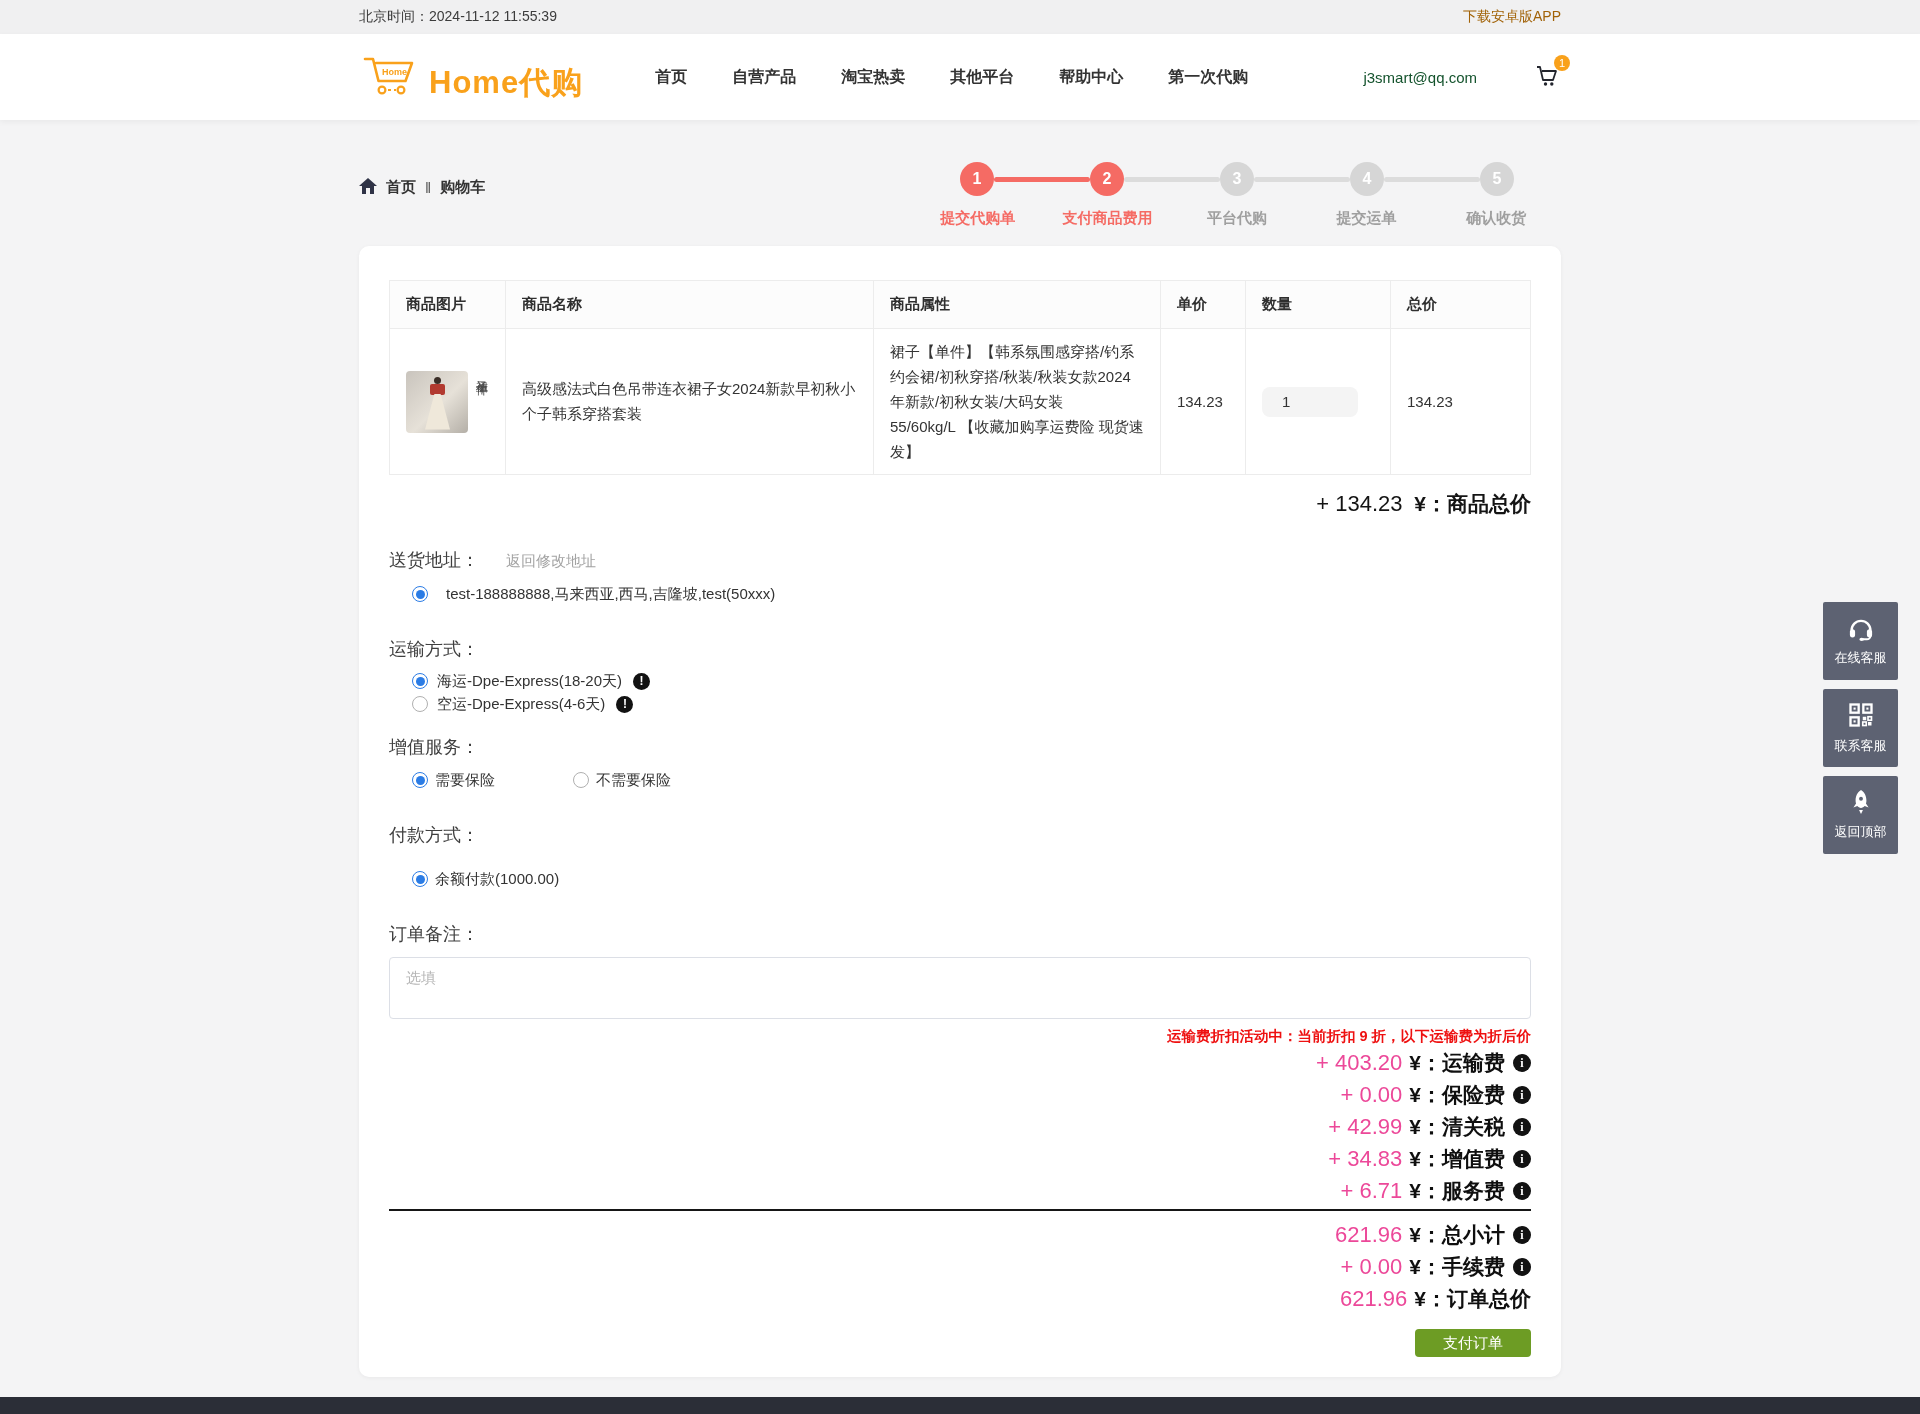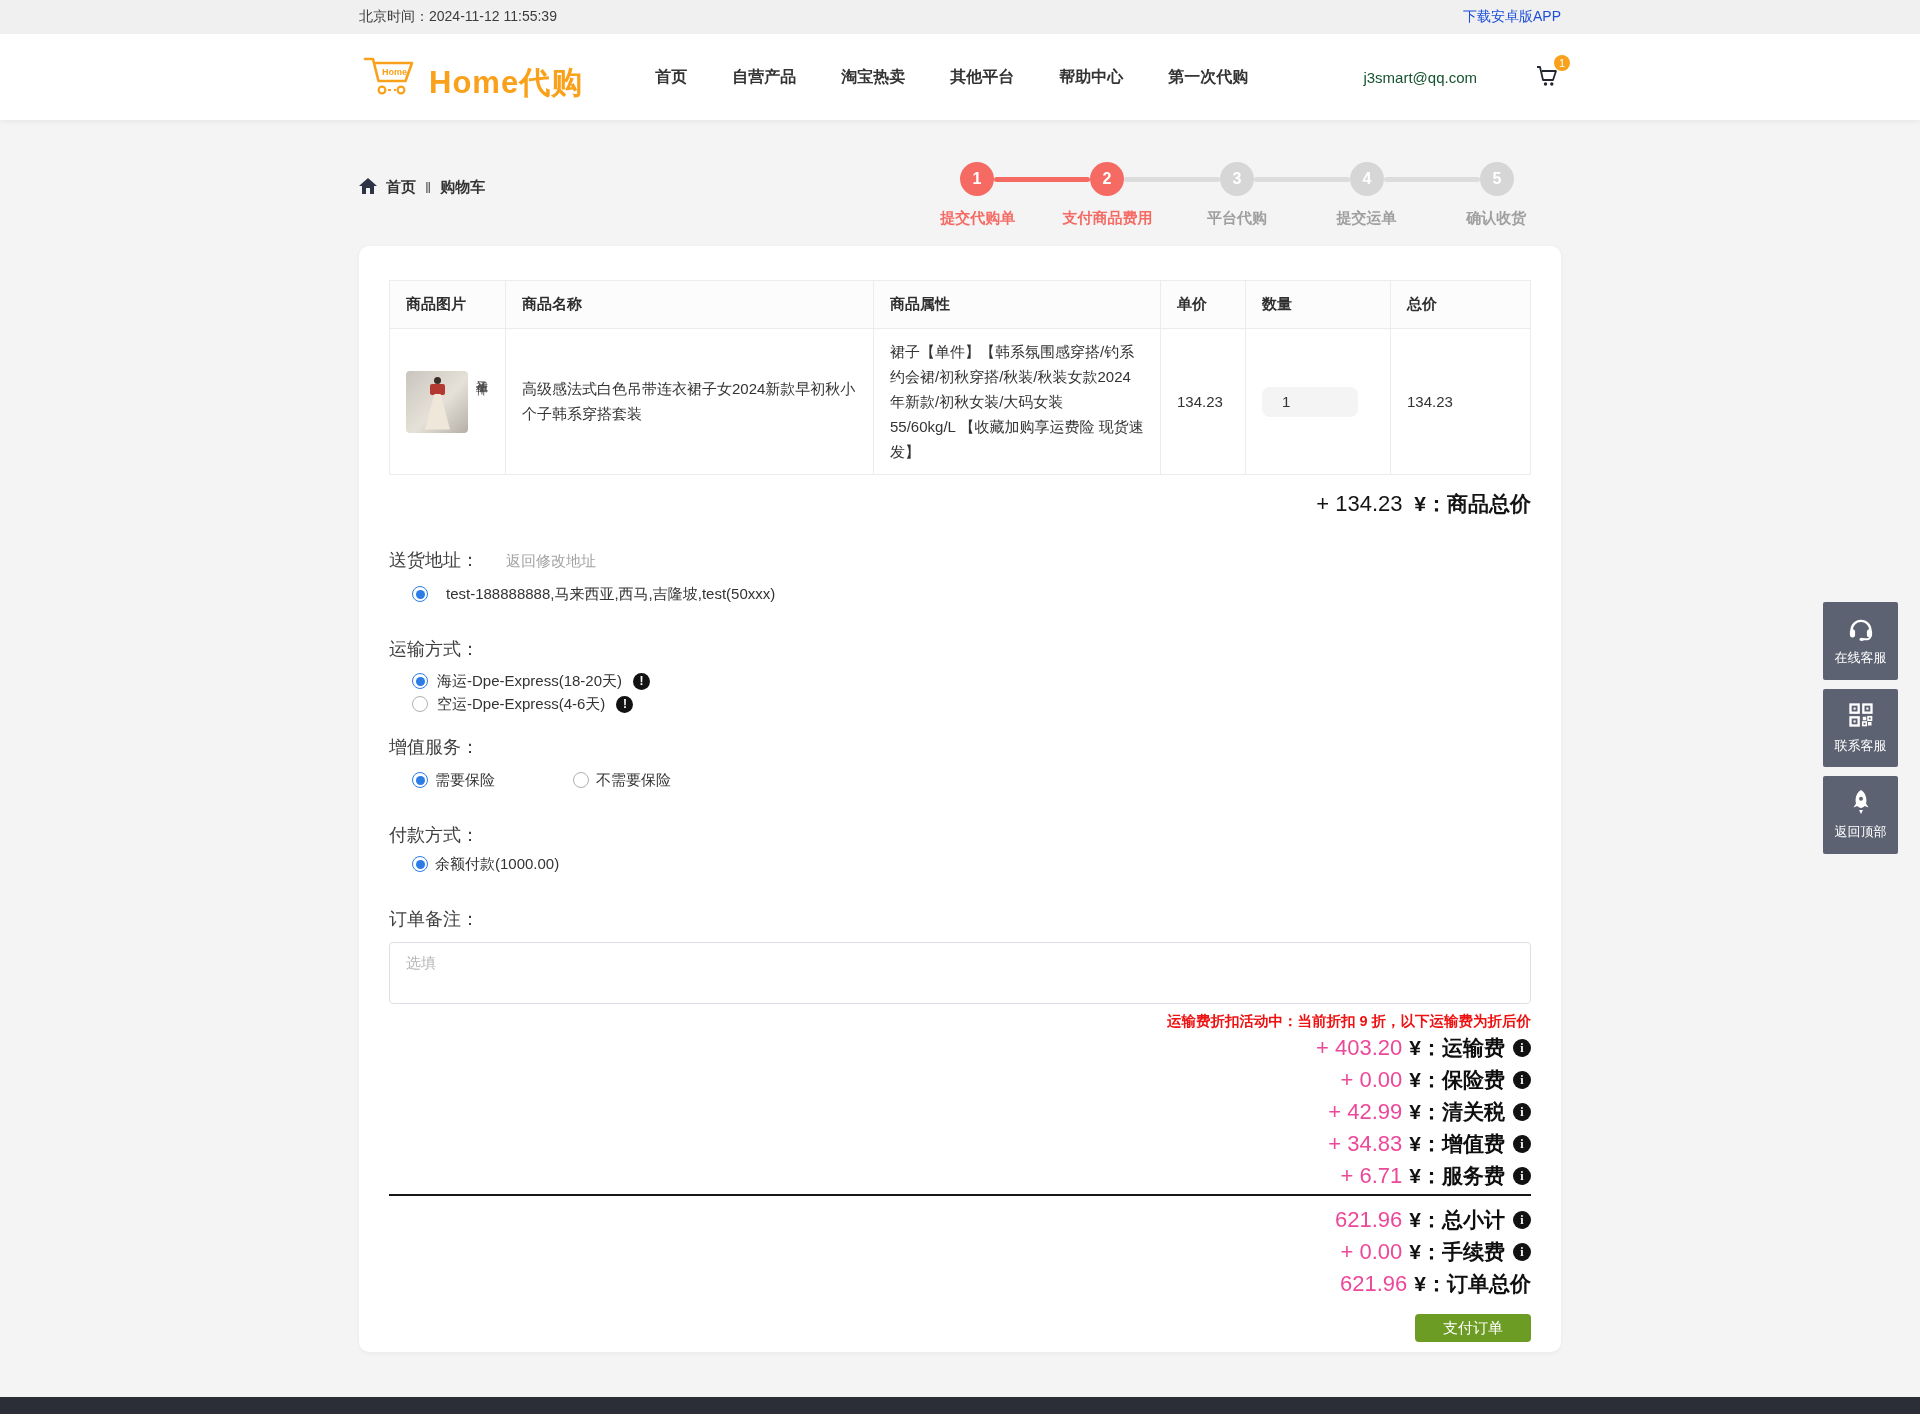--- a/index.html
+++ b/index.html
@@ -6,21 +6,21 @@
   html,body { width:1920px; height:1414px; }
   body {
     font-family:"Liberation Sans","DejaVu Sans",sans-serif;
     background:#f4f4f5; color:#333; position:relative; overflow:hidden;
   }
   .container { width:1202px; margin:0 auto; }
 
   
   .topbar { height:34px; background:#f0f0f1; }
   .topbar .container { height:100%; display:flex; align-items:center; justify-content:space-between; font-size:14px; color:#3c3c3c; }
-  .dl-link { color:#1d4ed8; text-decoration:none; cursor:pointer; }
+  .dl-link { color:#a16207; text-decoration:none; cursor:pointer; }
 
   
   .header { height:86px; background:#fff; box-shadow:0 2px 6px rgba(0,0,0,.05); position:relative; z-index:2; }
   .header .container { height:100%; display:flex; align-items:center; }
   .logo { display:flex; align-items:flex-end; cursor:pointer; }
   .logo-text { font-size:31px; font-weight:bold; color:var(--brand,#f9a11b); margin-left:8px; letter-spacing:1px; }
   .nav { display:flex; gap:45px; margin-left:72px; }
   .nav a { font-size:16px; font-weight:bold; color:#333; text-decoration:none; cursor:pointer; white-space:nowrap; }
   .account-email { margin-left:auto; font-size:15px; color:#14532d; cursor:pointer; }
   .cart-wrap { margin-left:58px; position:relative; cursor:pointer; width:26px; height:26px; }
@@ -37,21 +37,21 @@
   .step-pad { width:47px; flex:none; }
   .step-circle { width:34px; height:34px; border-radius:50%; background:#d6d6d6; color:#fff; font-size:16px; font-weight:bold; display:flex; align-items:center; justify-content:center; flex:none; }
   .step-circle.active { background:var(--step-red,#f56b64); }
   .step-line { flex:1; height:5px; background:#dcdcdc; border-radius:3px; }
   .step-line.active { background:var(--step-red,#f56b64); }
   .step-labels { display:flex; margin-top:13px; }
   .step-labels span { flex:1; text-align:center; font-size:15px; font-weight:bold; color:#9f9f9f; }
   .step-labels span.active { color:var(--step-red,#f56b64); }
 
   
-  .card { width:1202px; margin:18px auto 0; background:#fff; border-radius:10px; padding:34px 30px 10px; box-shadow:0 1px 4px rgba(0,0,0,.05); }
+  .card { width:1202px; margin:18px auto 0; background:#fff; border-radius:10px; padding:34px 30px 20px; box-shadow:0 1px 4px rgba(0,0,0,.05); }
 
   table.items { width:100%; border-collapse:collapse; table-layout:fixed; }
   table.items th { background:#fcfcfc; border:1px solid #ececec; height:48px; font-size:15px; font-weight:bold; color:#2f2f2f; text-align:left; padding:0 16px; }
   table.items td { border:1px solid #ececec; padding:10px 16px; font-size:15px; color:#333; vertical-align:middle; }
   .img-flex { display:flex; align-items:flex-start; gap:7px; }
   .product-photo { width:62px; height:62px; border-radius:4px; background:linear-gradient(135deg,#c9c4bd,#e6e1d8 55%,#b4afa7); position:relative; overflow:hidden; flex:none; cursor:pointer; }
   .product-photo .head { position:absolute; top:6px; left:28px; width:7px; height:7px; border-radius:50%; background:#3a2e28; }
   .product-photo::before { content:""; position:absolute; top:13px; left:24px; width:15px; height:11px; background:#b23a30; border-radius:2px; }
   .product-photo::after { content:""; position:absolute; top:23px; left:19px; width:25px; height:36px; background:#efe8da; clip-path:polygon(38% 0,62% 0,100% 100%,0 100%); }
   .vertical-sku { writing-mode:vertical-rl; text-orientation:upright; font-size:12px; color:#4a4a4a; line-height:14px; height:62px; letter-spacing:1px; }
@@ -73,21 +73,21 @@
   .rb.checked { border:1.5px solid var(--radio-blue,#2b7ce5); }
   .rb.checked::after { content:""; position:absolute; inset:2.5px; border-radius:50%; background:var(--radio-blue,#2b7ce5); }
   .addr-radio { margin-top:13px; padding-left:23px; gap:18px; }
   .ship-rows { margin-top:11px; padding-left:23px; }
   .ship-row + .ship-row { margin-top:3px; }
   .ship-row .rb { margin-right:9px; }
   .alert-ico { width:17px; height:17px; border-radius:50%; background:#121212; color:#fff; font-size:12px; font-weight:bold; display:inline-flex; align-items:center; justify-content:center; margin-left:11px; cursor:pointer; }
   .alert-ico::before { content:"!"; }
   .vas-rows { margin-top:12px; padding-left:23px; display:flex; gap:78px; }
   .vas-rows .rb, .pay-radio .rb { margin-right:7px; }
-  .pay-radio { margin-top:8px; padding-left:23px; }
+  .pay-radio { margin-top:23px; padding-left:23px; }
 
   .remark-box { width:100%; height:62px; margin-top:12px; border:1px solid #dcdfe6; border-radius:4px; padding:11px 16px; font-size:15px; color:#333; font-family:inherit; resize:none; display:block; }
   .remark-box::placeholder { color:#b6b6b6; }
 
   .notice { margin-top:8px; text-align:right; font-size:14.5px; font-weight:bold; color:var(--notice-red,#ee1111); height:18px; line-height:18px; }
 
   .fee-line { display:flex; justify-content:flex-end; align-items:center; margin-top:4px; height:28px; }
   .fee-line .amt { font-size:22px; color:#ec4899; }
   .fee-line .lbl { font-size:21px; font-weight:bold; color:#0f0f0f; margin-left:7px; }
   .info-ico { width:18px; height:18px; border-radius:50%; background:#121212; color:#fff; font-size:12px; font-weight:bold; display:inline-flex; align-items:center; justify-content:center; margin-left:8px; cursor:pointer; }

